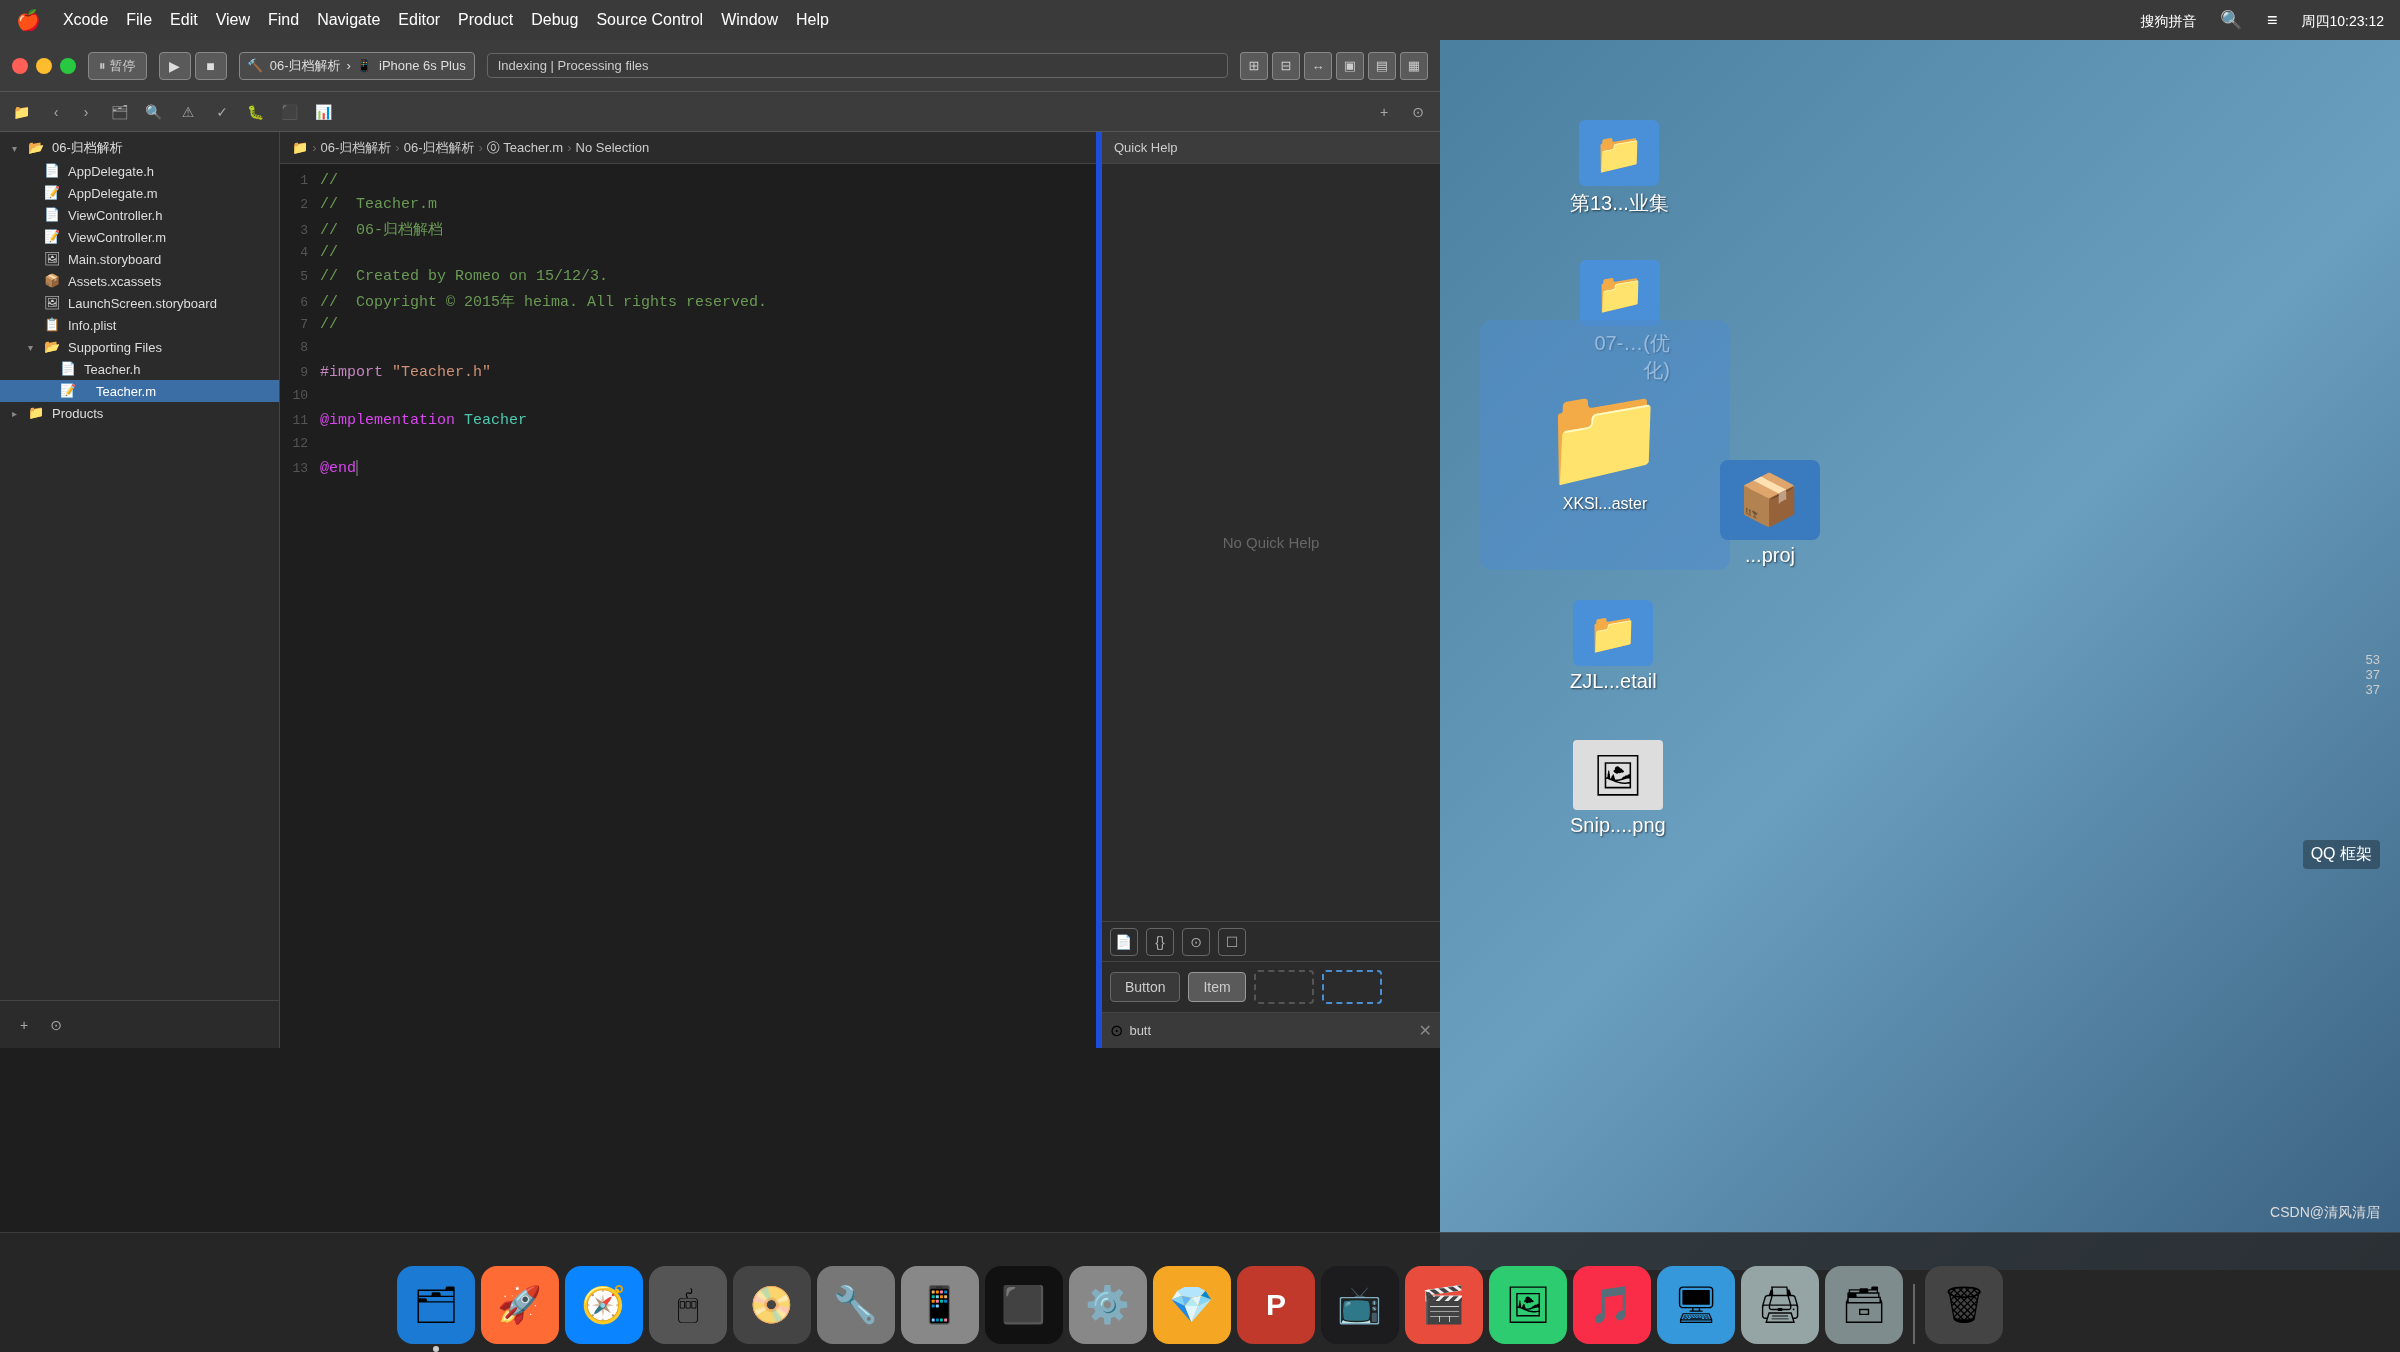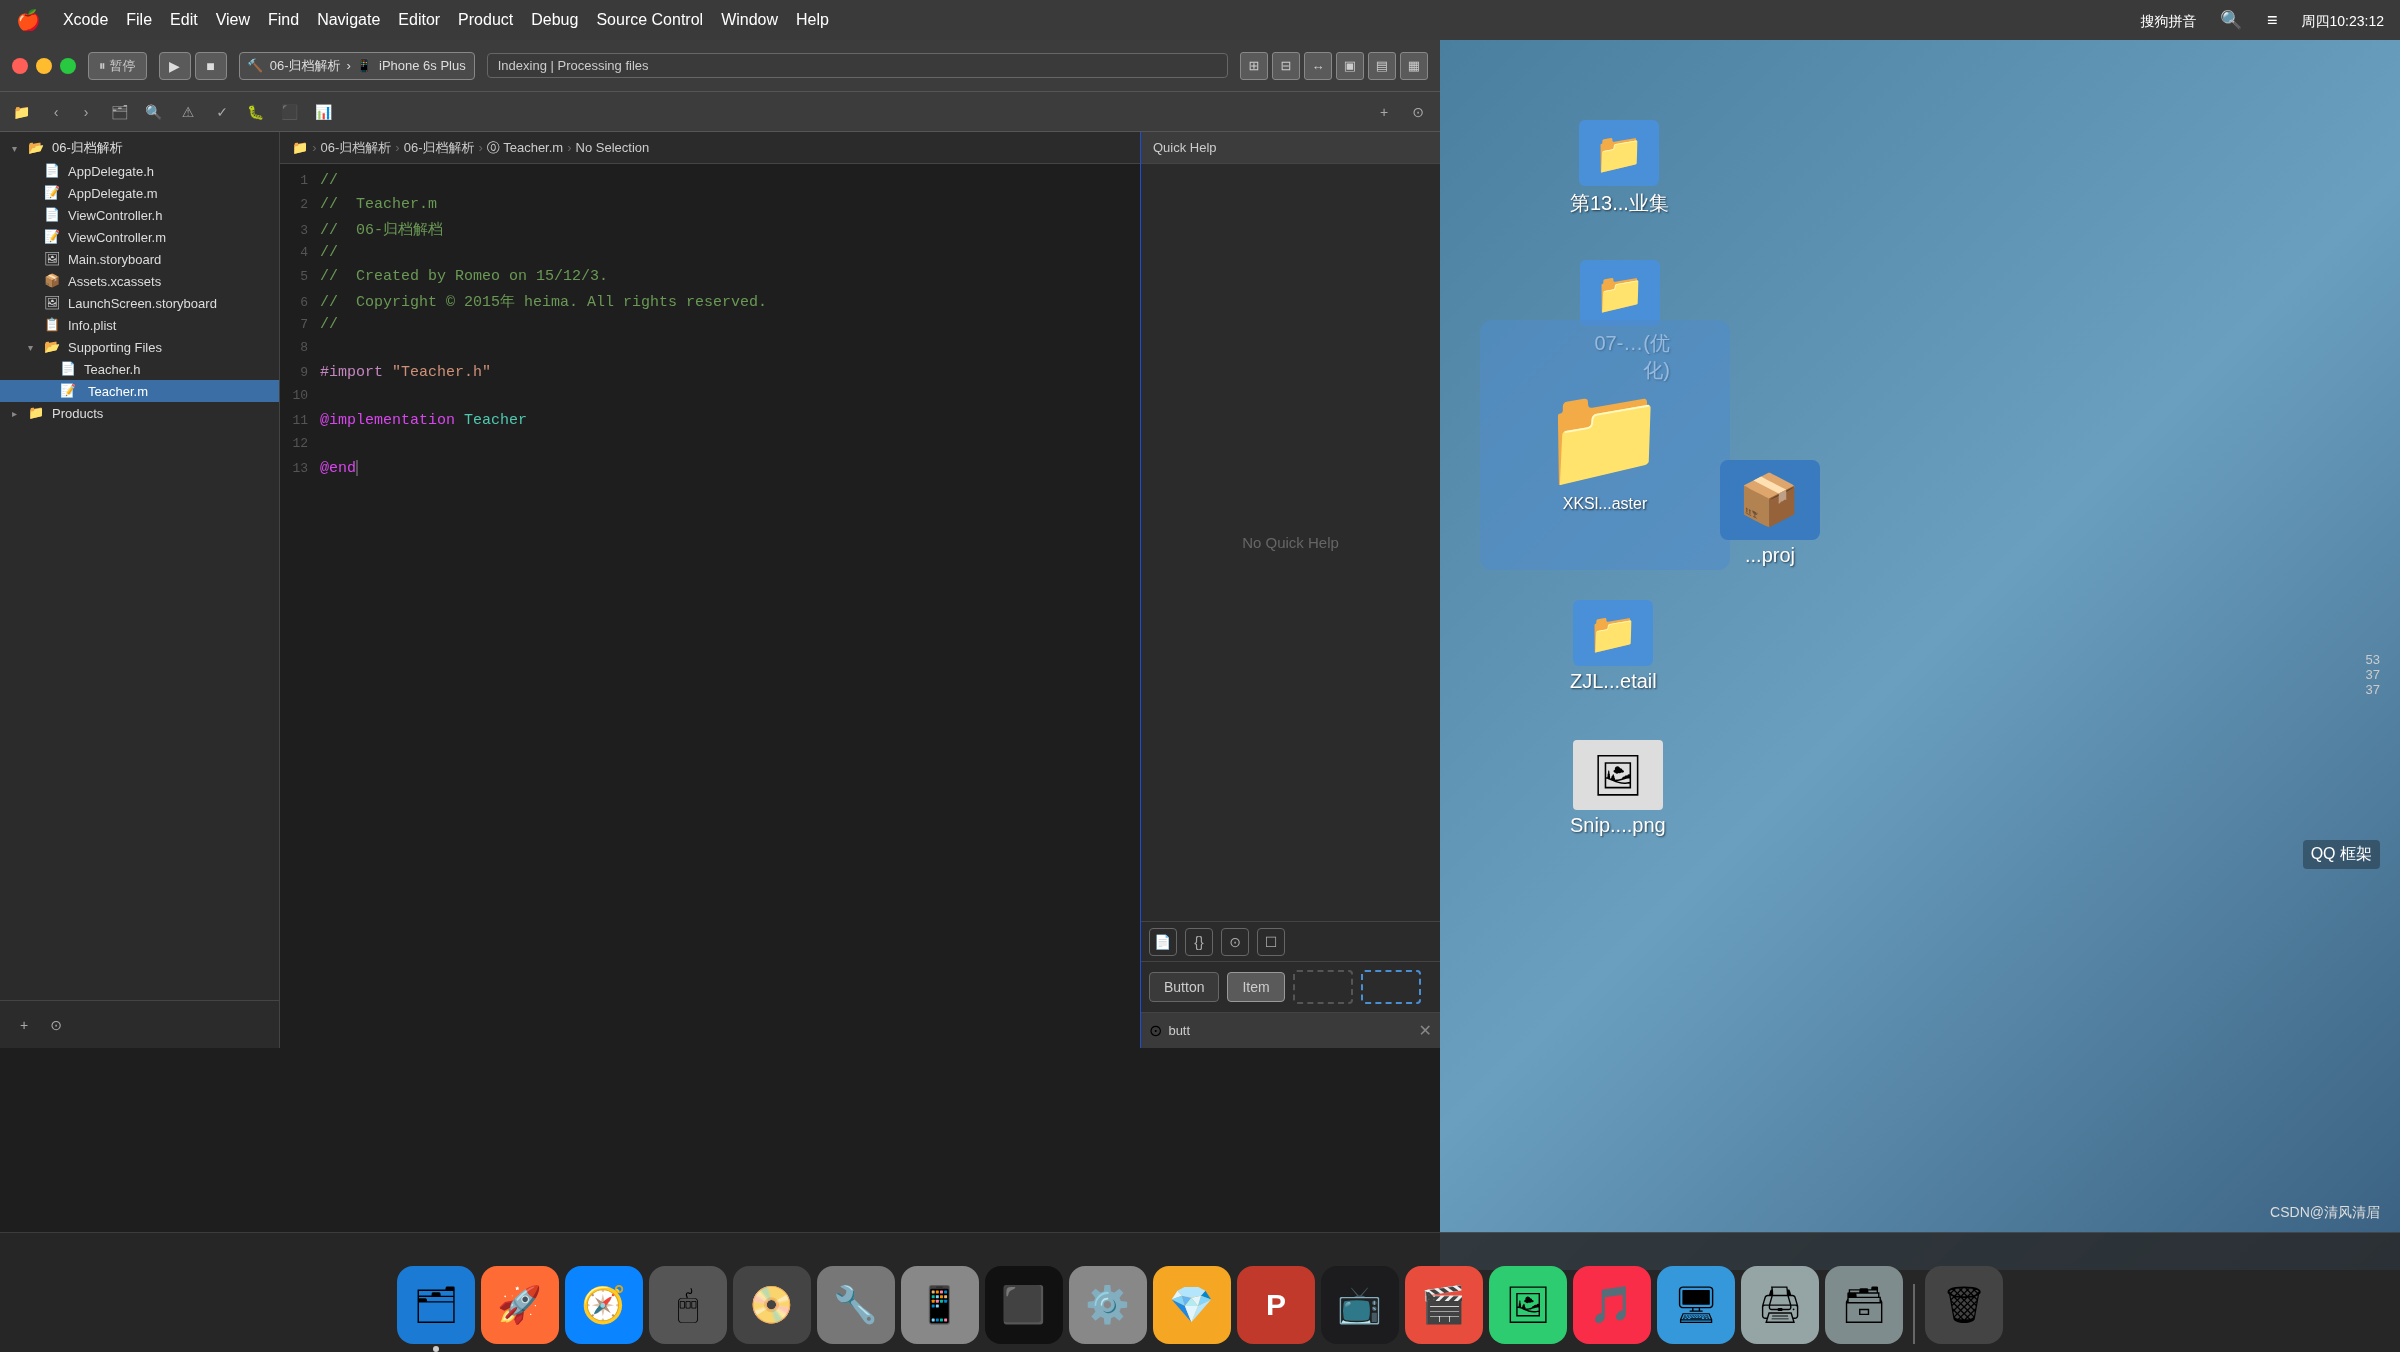--- a/index.html
+++ b/index.html
@@ -245,23 +245,23 @@
       white-space: pre;
     }
     .c-comment { color: #6a9955; }
     .c-string { color: #ce9178; }
     .c-class { color: #4ec9b0; }
     .c-import { color: #c586c0; }
     .c-at { color: #d946ef; }
 
     
     .quick-help {
-      width: 300px;
+      width: 344px;
       background: #2b2b2b;
-      border-left: 1px solid #1d4ed8;
+      border-left: 6px solid #1d4ed8;
       display: flex;
       flex-direction: column;
     }
     .quick-help-header {
       height: 32px;
       background: #3c3c3c;
       display: flex;
       align-items: center;
       padding: 0 12px;
       font-size: 13px;
@@ -550,21 +550,21 @@
             <div class="tree-item">
               <span class="indent" style="width: 32px;"></span>
               <span class="tree-arrow"></span>
               <span class="tree-icon">📄</span>
               <span style="margin-left: 4px;">Teacher.h</span>
             </div>
             <div class="tree-item selected">
               <span class="indent" style="width: 32px;"></span>
               <span class="tree-arrow"></span>
               <span class="tree-icon">📝</span>
-              <span style="margin-left: 8px;">Teacher.m</span>
+              <span style="margin-left: 16px;">Teacher.m</span>
             </div>
             <div class="tree-item">
               <span class="indent" style="width: 0px;"></span>
               <span class="tree-arrow">▸</span>
               <span class="tree-icon">📁</span>
               <span style="margin-left: 4px;">Products</span>
             </div>
           </div>
 
       </div>

